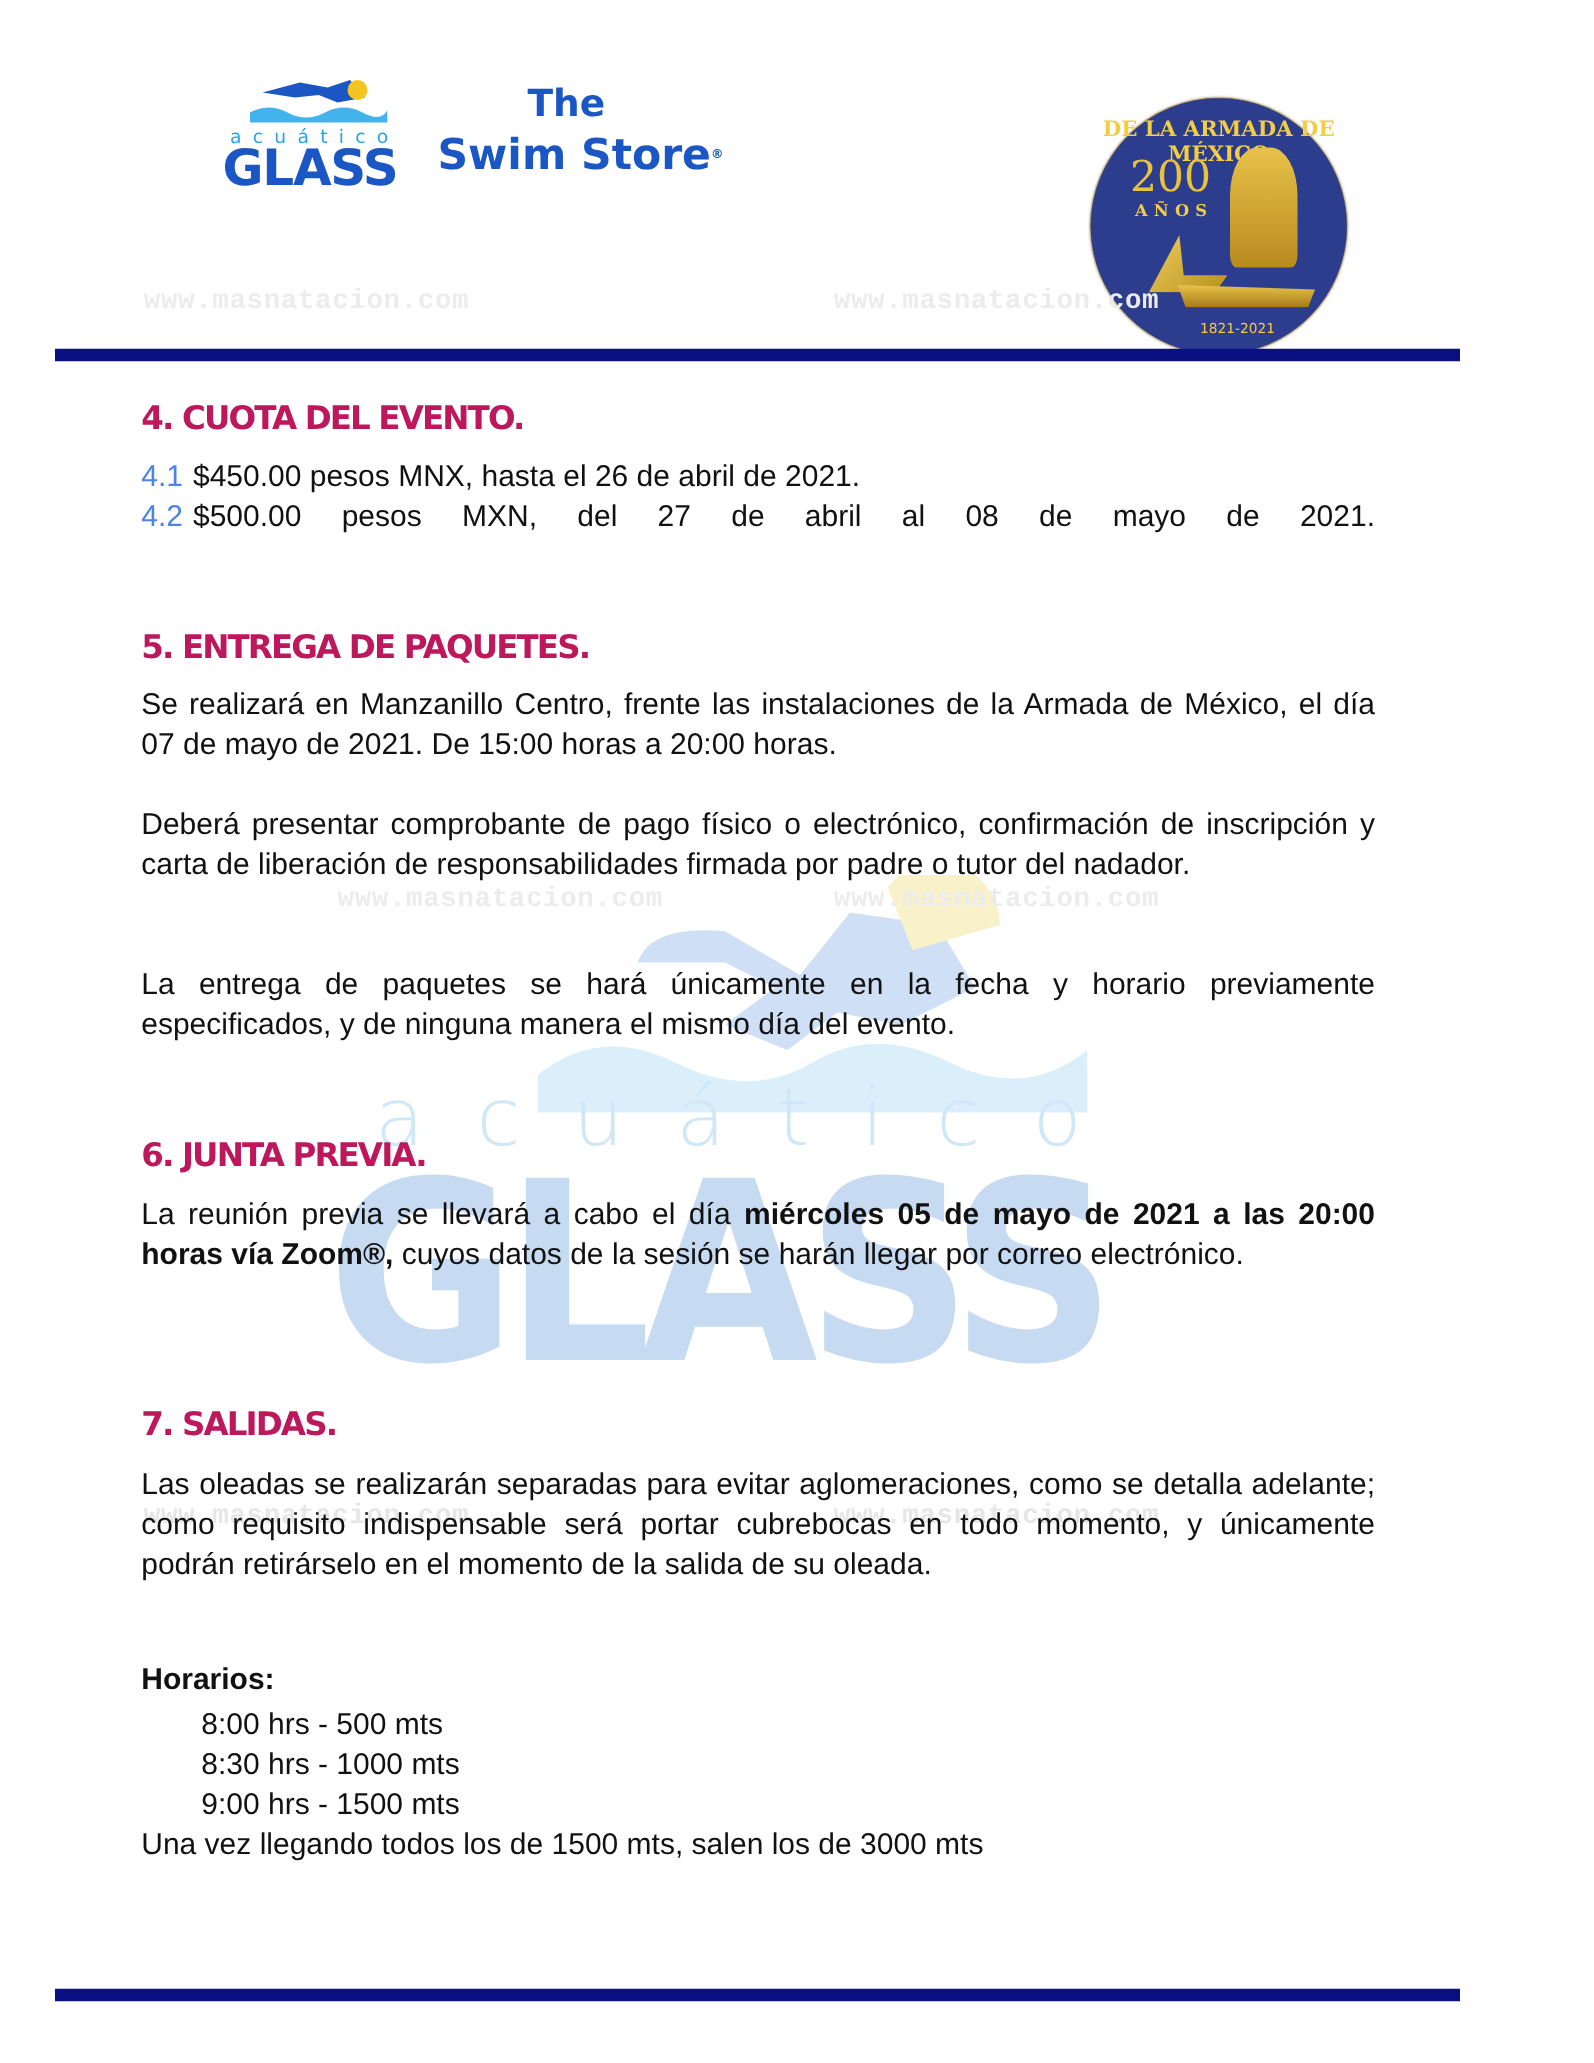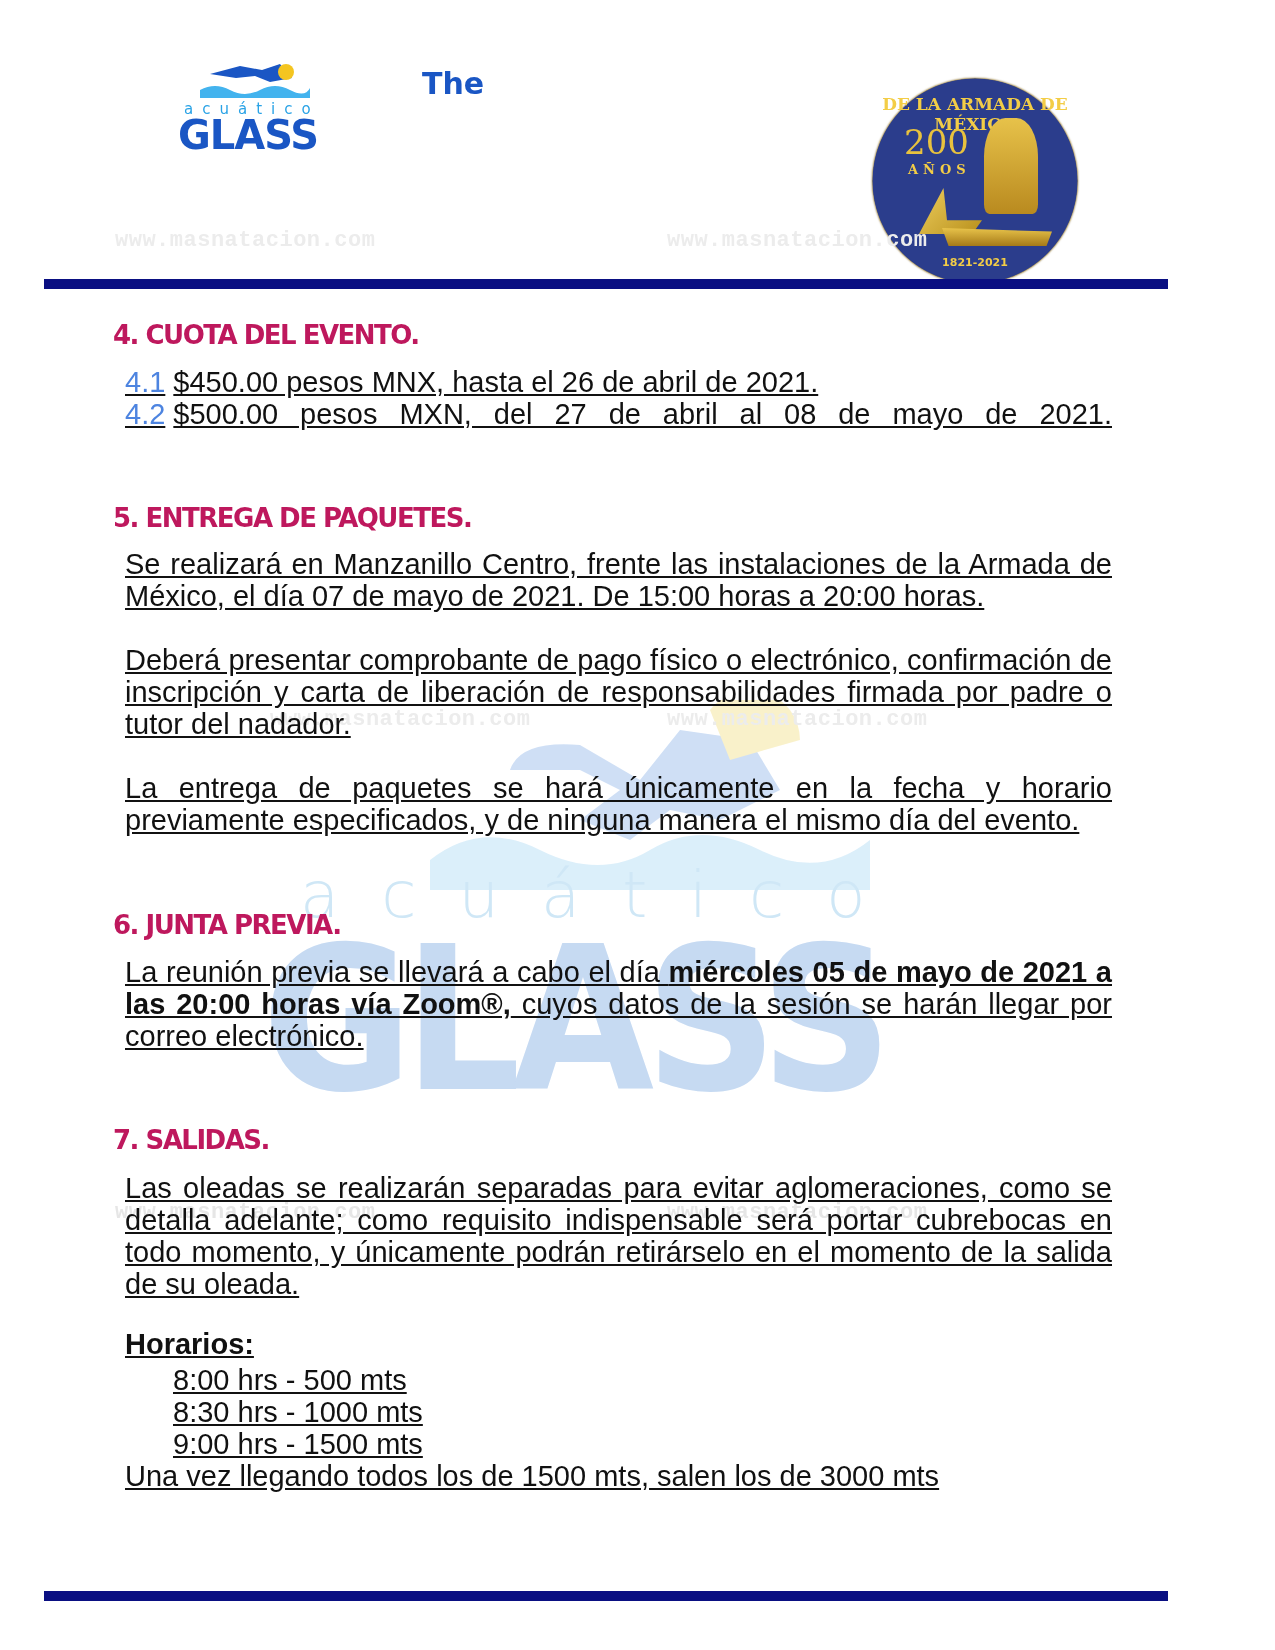--- a/index.html
+++ b/index.html
@@ -23,56 +23,57 @@
         background:radial-gradient(circle at 50% 50%, #2b3d8c 0 70%, #d8b238 71% 74%, #a27a16 75% 100%);
         box-shadow:0 0 2px #7a5a10; }
   .coin .arc { position:absolute; left:0; top:16px; width:100%; text-align:center; font-family:"DejaVu Serif", serif;
         font-weight:bold; font-size:17px; color:#f3cd46; }
   .coin .c200 { position:absolute; left:32px; top:44px; font-family:"DejaVu Serif", serif; font-size:34px; color:#e8c23e; }
   .coin .anos { position:absolute; left:36px; top:84px; font-family:"DejaVu Serif", serif; font-size:13px; letter-spacing:5px; color:#f3cd46; font-weight:bold; }
   .coin .bust { position:absolute; left:112px; top:40px; width:54px; height:96px; background:linear-gradient(#e7c24a,#b98a1f); border-radius:40% 40% 10% 10%; }
   .coin .ship { position:absolute; left:40px; top:110px; width:70px; height:46px;
         background:linear-gradient(135deg,#f0d060,#b8901c); clip-path:polygon(0 70%,100% 70%,86% 100%,10% 100%, 45% 0, 50% 70%); }
   .coin .boat2 { position:absolute; left:70px; top:150px; width:110px; height:18px; background:linear-gradient(#e8c34a,#a57a18); clip-path:polygon(0 0,100% 20%,95% 100%,6% 100%); }
-  .coin .years { position:absolute; left:0; width:100%; top:178px; text-align:center; font-family:"DejaVu Sans", sans-serif; font-weight:bold; font-size:11px; color:#f3cd46; }
+  .coin .years { position:absolute; left:15px; width:100%; top:178px; text-align:center; font-family:"DejaVu Sans", sans-serif; font-weight:normal; font-size:11px; color:#f3cd46; }
 
   .wm { position:absolute; font-family:Liberation Mono, monospace; font-weight:bold; font-size:22px; color:#ececec; letter-spacing:0.5px; }
 
   .rule { position:absolute; left:44px; width:1124px; height:10px; background:#0a0f82; }
 
   
   .bg-swimmer { position:absolute; left:430px; top:700px; width:440px; height:200px; opacity:0.55; }
   .bg-acuatico { position:absolute; left:300px; top:858px; font-size:64px; letter-spacing:42px; color:#cfe7f6;
         font-family:"DejaVu Sans", sans-serif; font-weight:300; }
   .bg-glass { position:absolute; left:262px; top:940px; font-size:200px; font-weight:900; color:#c6daf2;
         font-family:"DejaVu Sans", sans-serif; letter-spacing:-10px; line-height:160px; transform:scaleX(0.92); transform-origin:left top; }
   h2 { position:absolute; left:113px; margin:0; font-family:"DejaVu Sans", sans-serif; font-weight:bold; font-size:26px;
        letter-spacing:-1.5px; color:#be185d; }
-  .p { position:absolute; left:125px; width:987px; margin:0; font-family:"Liberation Sans", sans-serif; font-size:29px;
-       line-height:32px; text-align:justify; color:#111;text-decoration:underline; }
+  .p { position:absolute; left:113px; width:987px; margin:0; font-family:"Liberation Sans", sans-serif; font-size:24px;
+       line-height:32px; text-align:justify; color:#111; }
   .p.last-justify { text-align-last:justify; }
   .num { color:#4d84e0; margin-right:8px; }
   b { font-weight:bold; }
   .indent { padding-left:48px; }
 </style>
 </head>
 <body>
 
 <div class="logo-glass">
   <svg class="swimmer" viewBox="0 0 110 40">
     <path d="M10 14 L40 6 L62 10 L80 4 L92 18 L70 22 L55 16 L36 18 Z" fill="#1a56c4"></path>
     <circle cx="86" cy="12" r="8" fill="#f4c520"></circle>
     <path d="M0 30 Q15 22 30 30 T60 30 T90 30 T110 28 L110 38 L0 38 Z" fill="#43b3ee"></path>
   </svg>
   <div class="acuatico">acuático</div>
   <div class="glass">GLASS</div>
 </div>
 
 <div class="swimstore">
   <span class="l1">The</span>
+  <span class="l2"><span>Swim Store</span><sup>®</sup></span>
 </div>
 
 <div class="coin">
   <div class="arc">DE LA ARMADA DE MÉXICO</div>
   <div class="c200">200</div>
   <div class="anos">AÑOS</div>
   <div class="bust"></div>
   <div class="ship"></div>
   <div class="boat2"></div>
   <div class="years">1821-2021</div>

